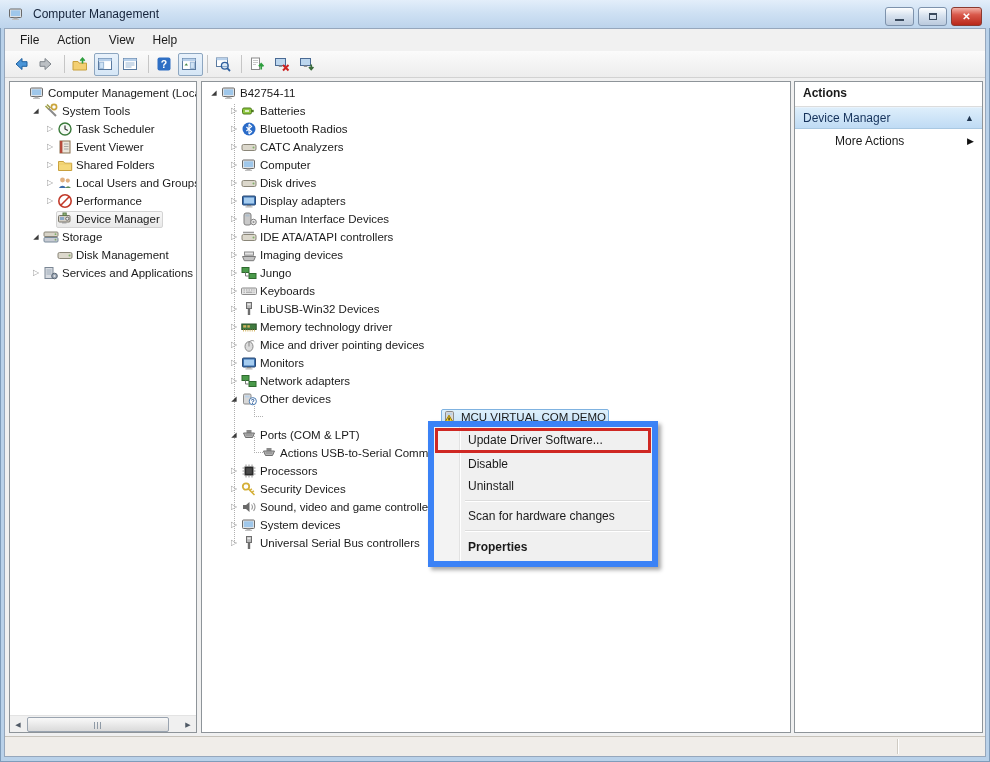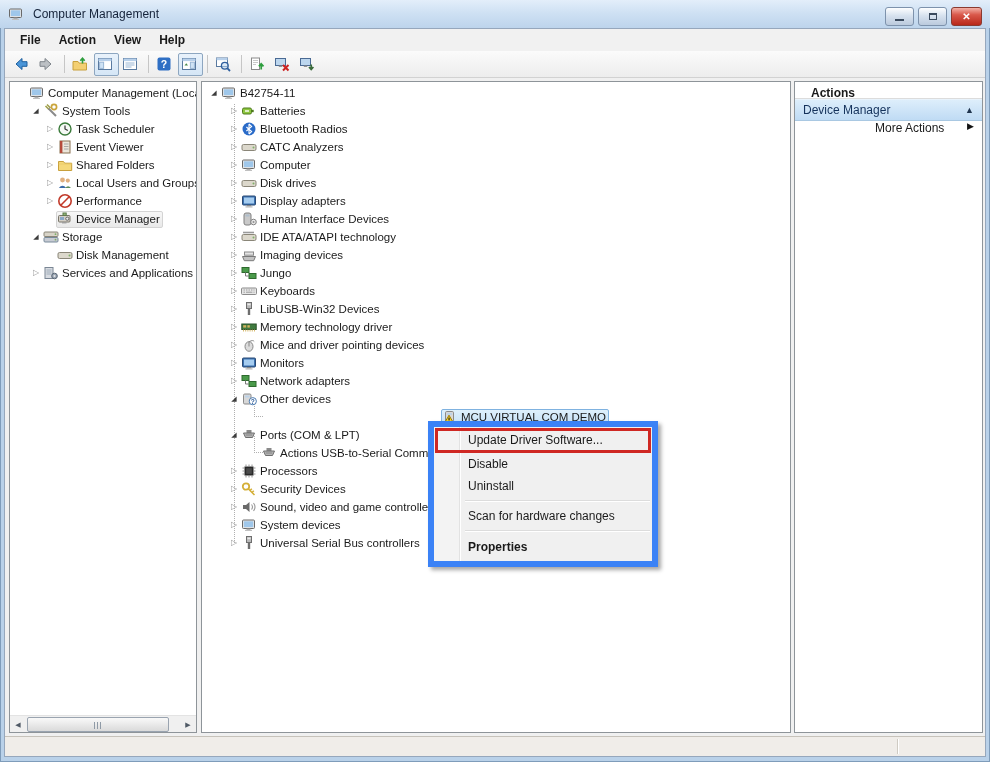--- a/index.html
+++ b/index.html
@@ -34,21 +34,21 @@
     color: #fff; font-weight: bold; border-color: #8a3a30;
   }
   .winbtn .restore-glyph { width: 8px; height: 7px; border: 1px solid #3a4a5e; border-top-width: 2px; }
   .winbtn .min-glyph { width: 9px; height: 3px; border-bottom: 2px solid #3a4a5e; margin-top: 5px; }
   
   .inner {
     position: absolute; left: 4px; top: 28px; width: 982px; height: 729px;
     background: #f0f0f0; border: 1px solid #96a7bc;
   }
   .menubar { position: absolute; left: 0; top: 0; right: 0; height: 22px; background: #f1f1f1; display: flex; align-items: center; padding-left: 6px; }
-  .menubar .mitem { padding: 3px 9px; cursor: default; font-weight: bold; }
+  .menubar .mitem { padding: 3px 9px; cursor: default; }
   .toolbar {
     position: absolute; left: 0; top: 22px; right: 0; height: 27px;
     background: linear-gradient(#fbfbfb, #ededed);
     border-bottom: 1px solid #d2d2d2;
     display: flex; align-items: center; padding-left: 5px;
   }
   .tbtn { width: 25px; height: 23px; display: flex; align-items: center; justify-content: center; border: 1px solid transparent; border-radius: 2px; }
   .tbtn.pressed { border-color: #8da6c0; background: linear-gradient(#e9f2fb,#d5e6f6); }
   .tbtn svg { width: 17px; height: 17px; }
   .tsep { width: 1px; height: 18px; background: #c6c6c6; margin: 0 4px; }
@@ -72,30 +72,30 @@
   .guide { position: absolute; border-left: 1px dotted #b0b0b0; }
   .guide.elbow { border-bottom: 1px dotted #b0b0b0; }
   
   .hscroll { position: absolute; left: 0; right: 0; bottom: 0; height: 17px; background: #f0f0f0; border-top: 1px solid #e3e3e3; }
   .hs-btn { position: absolute; top: 1px; width: 16px; height: 15px; display: flex; align-items: center; justify-content: center; font-size: 7px; color: #505a66; }
   .hs-left { left: 0; } .hs-right { right: 0; }
   .hs-thumb { position: absolute; left: 17px; top: 1px; width: 142px; height: 15px; border: 1px solid #9aa4b0; border-radius: 2px; background: linear-gradient(#f9f9f9, #dadada); }
   .hs-grip { position: absolute; left: 50%; top: 4px; width: 8px; height: 7px; transform: translateX(-50%);
              background: repeating-linear-gradient(90deg, #8f9aa6 0 1px, transparent 1px 3px); }
   
-  .actions-title { height: 17px; line-height: 22px; padding-left: 16px; font-weight: bold; border-bottom: 1px solid #dcdcdc; }
+  .actions-title { height: 25px; line-height: 22px; padding-left: 8px; font-weight: bold; border-bottom: 1px solid #dcdcdc; }
   .actions-section {
     height: 22px; display: flex; align-items: center;
     background: linear-gradient(#ddeefb, #bfdbf4);
     border-top: 1px solid #e8f3fc; border-bottom: 1px solid #a9c8e2;
     color: #15325b; padding: 0 8px;
   }
   .actions-section .sec-label { flex: 1; }
   .actions-section .collapse-arrow { font-size: 9px; color: #20354e; }
-  .more-actions { height: 24px; display: flex; padding: 0 8px 0 40px; margin-left: 40px; }
+  .more-actions { height: 24px; display: flex; align-items: center; padding: 0 8px 0 40px; }
   .more-actions .ma-label { flex: 1; }
   .more-actions .submenu-arrow { font-size: 9px; color: #111; }
   
   .ctxmenu {
     position: absolute; left: 428px; top: 421px; width: 230px;
     background: #f0f0f0; border: 6px solid #3b82f6;
     box-shadow: 3px 3px 4px rgba(0,0,0,0.35);
     z-index: 50; padding-bottom: 2px;
   }
   .ctx-gutter { position: absolute; left: 0; top: 0; bottom: 0; width: 26px; background: #f3f3f3; border-right: 1px solid #e2e2e2; box-shadow: 1px 0 0 #fff; }
@@ -519,21 +519,21 @@
           <div class="trow" style="padding-left: 26px;">
             <span class="exp">▷</span>
             <span class="rowc">
               <span class="icon">
                 <svg viewBox="0 0 16 16" xmlns="http://www.w3.org/2000/svg">
                   <path d="M2 3.5 h11" stroke="#9a9a9a" stroke-width="1.6"></path>
                   <rect x="1" y="5.5" width="14" height="6" rx="1.5" fill="#dcd8cc" stroke="#8a8678"></rect>
                   <circle cx="12.5" cy="8.5" r="1" fill="#7fb069"></circle>
                 </svg>
               </span>
-              <span class="tlabel">IDE ATA/ATAPI technology</span>
+              <span class="tlabel">IDE ATA/ATAPI controllers</span>
             </span>
           </div>
           <div class="trow" style="padding-left: 26px;">
             <span class="exp">▷</span>
             <span class="rowc">
               <span class="icon">
                 <svg viewBox="0 0 16 16" xmlns="http://www.w3.org/2000/svg">
                   <rect x="3.5" y="5" width="9" height="3.2" fill="#e4e4e4" stroke="#8a8a8a"></rect>
                   <path d="M1.5 9.5 h13 l-1.8 4.2 H3.3 Z" fill="#c3c3c3" stroke="#7a7a7a"></path>
                 </svg>

